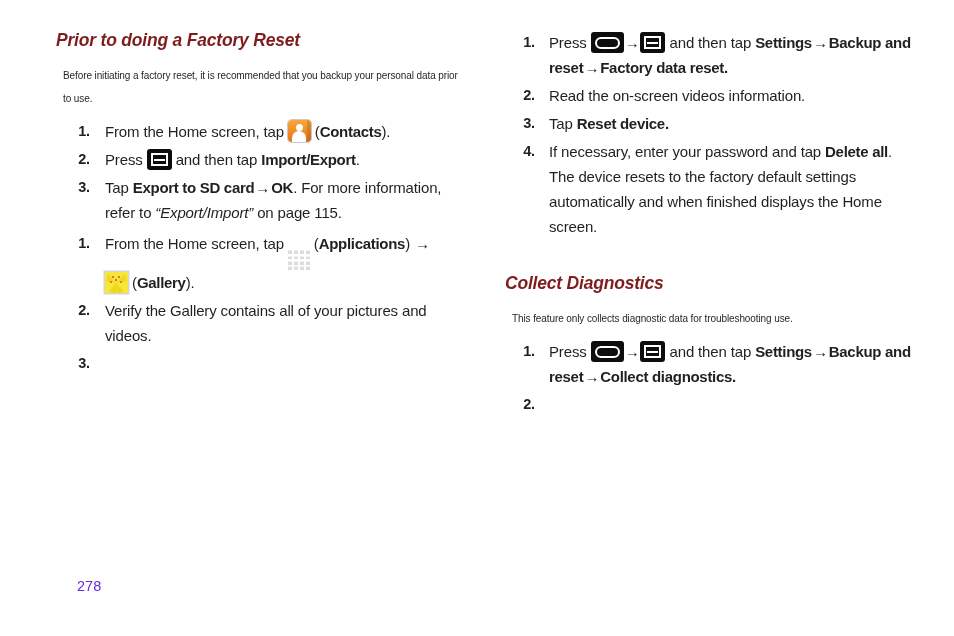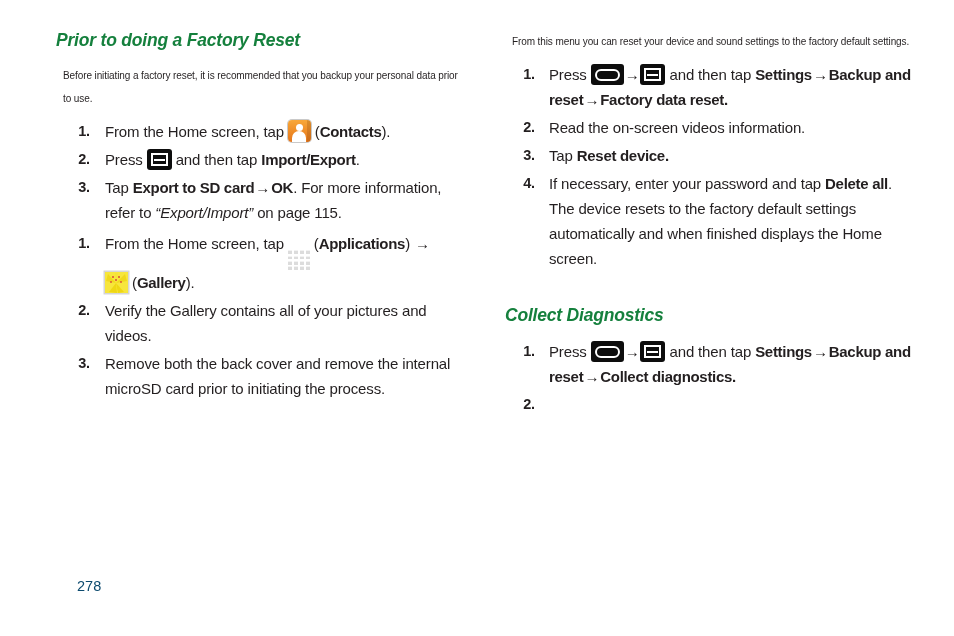--- a/index.html
+++ b/index.html
@@ -27,21 +27,21 @@
     width: 406px;
   }
   .col-left  { left: 56px; }
   .col-right { left: 505px; }
 
   h2.section-heading {
     font-family: "Liberation Sans", sans-serif;
     font-style: italic;
     font-weight: bold;
     font-size: 17.5px;
-    color: #15803d;
+    color: #7f1d1d;
     margin: 0 0 13px 0;
     letter-spacing: -0.2px;
   }
   .col-right h2.section-heading.second {
     margin-top: 34px;
   }
 
   p.body-para {
     font-size: 10px;
     line-height: 23px;
@@ -190,21 +190,21 @@
     border: 2px solid #ffffff;
     border-radius: 6px;
     box-sizing: border-box;
   }
 
   .page-number {
     position: absolute;
     left: 77px;
     top: 578px;
     font-size: 14.5px;
-    color: #0c4a6e;
+    color: #6d28d9;
   }
 </style>
 </head>
 <body>
 
 <div class="page">
 
   <div class="col col-left">
 
     <h2 class="section-heading">Prior to doing a Factory Reset</h2>
@@ -264,30 +264,29 @@
               <circle cx="6" cy="10" r="0.9" fill="#d94a3a"></circle>
               <circle cx="16" cy="10" r="0.9" fill="#d94a3a"></circle>
             </svg></span><span> (</span><b>Gallery</b><span>).</span>
       </li>
 
       <li>
         <span class="step-num">2.</span><span>Verify the Gallery contains all of your pictures and videos.</span>
       </li>
 
       <li>
-        <span class="step-num">3.</span><span>Remove both the back cover and remove the internal microSD card prior to initiating the process.</span>
+        <span class="step-num">3.</span>
       </li>
 
     </ol>
   </div>
 
   <div class="col col-right">
 
 
-    <p class="body-para">From this menu you can reset your device and sound settings to the factory default settings.</p>
 
     <ol class="steps">
 
       <li>
         <span class="step-num">1.</span><span>Press </span><span class="icon icon-homekey"><span class="glyph"></span></span><span class="arrow">→</span><span class="icon icon-menukey"><span class="glyph"></span></span><span> and then tap </span><b>Settings</b><span class="arrow">→</span><b>Backup and reset</b><span class="arrow">→</span><b>Factory data reset.</b>
       </li>
 
       <li>
         <span class="step-num">2.</span><span>Read the on-screen videos information.</span>
       </li>
@@ -297,20 +296,21 @@
       </li>
 
       <li>
         <span class="step-num">4.</span><span>If necessary, enter your password and tap </span><b>Delete all</b><span>. The device resets to the factory default settings automatically and when finished displays the Home screen.</span>
       </li>
 
     </ol>
 
     <h2 class="section-heading second">Collect Diagnostics</h2>
 
+    <p class="body-para">This feature only collects diagnostic data for troubleshooting use.</p>
 
     <ol class="steps">
 
       <li>
         <span class="step-num">1.</span><span>Press </span><span class="icon icon-homekey"><span class="glyph"></span></span><span class="arrow">→</span><span class="icon icon-menukey"><span class="glyph"></span></span><span> and then tap </span><b>Settings</b><span class="arrow">→</span><b>Backup and reset</b><span class="arrow">→</span><b>Collect diagnostics.</b>
       </li>
 
       <li>
         <span class="step-num">2.</span>
       </li>

